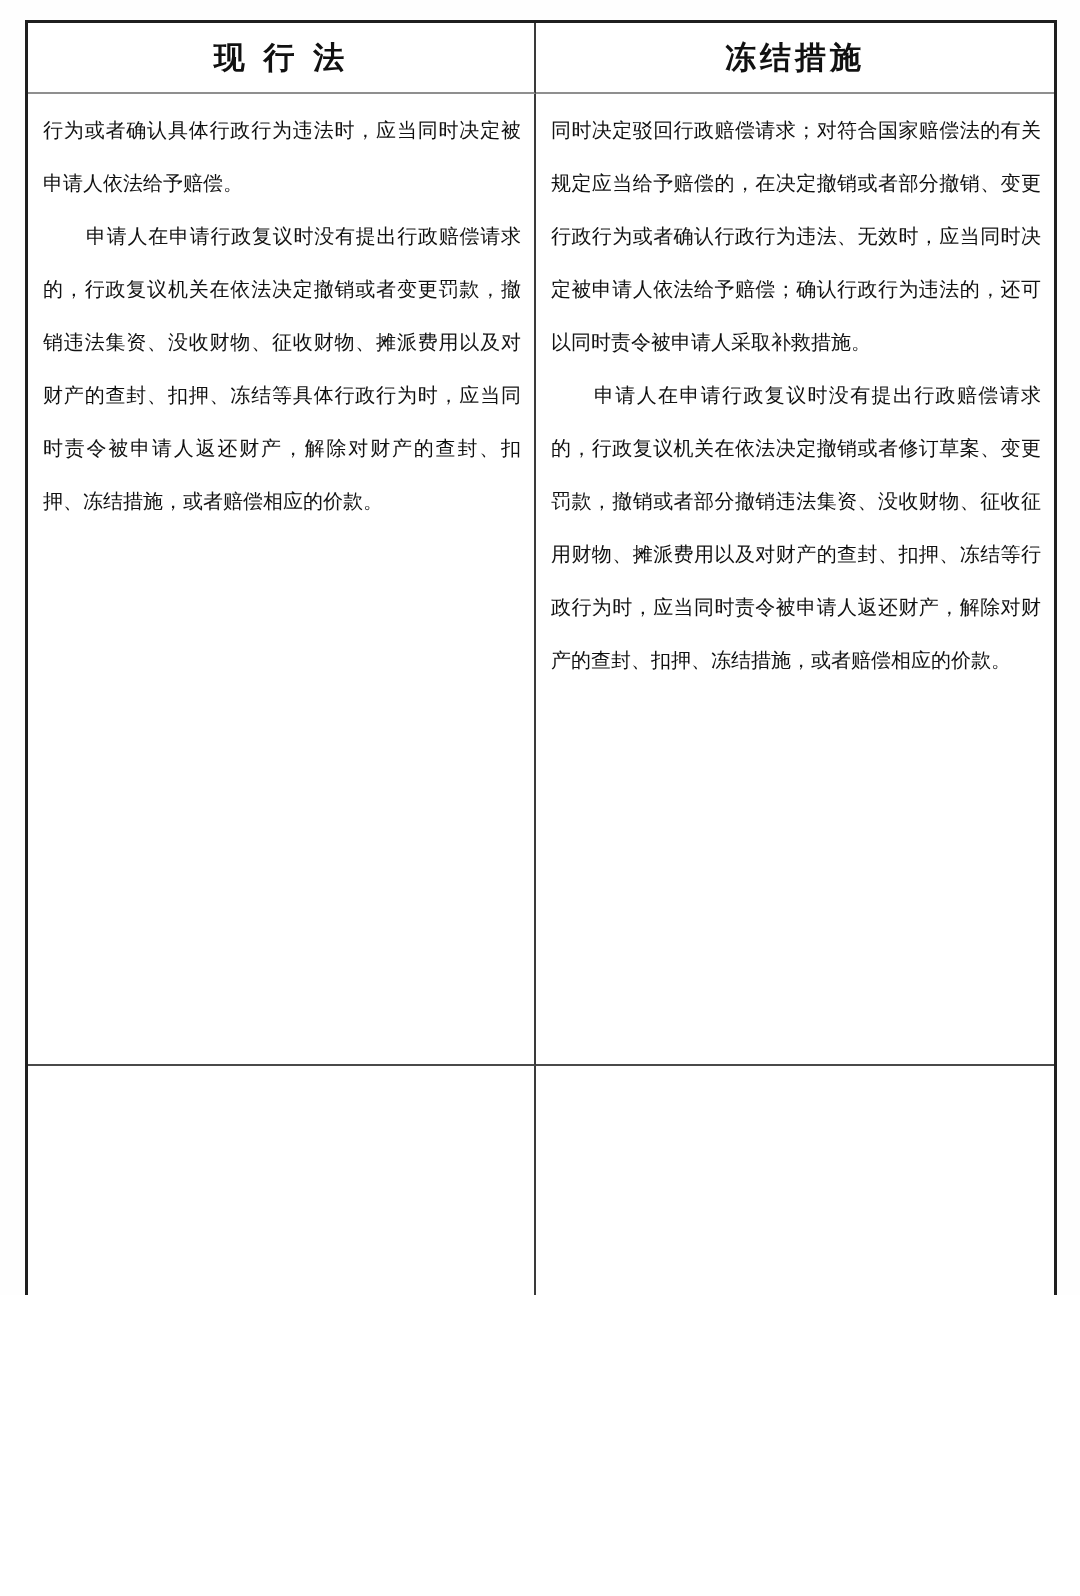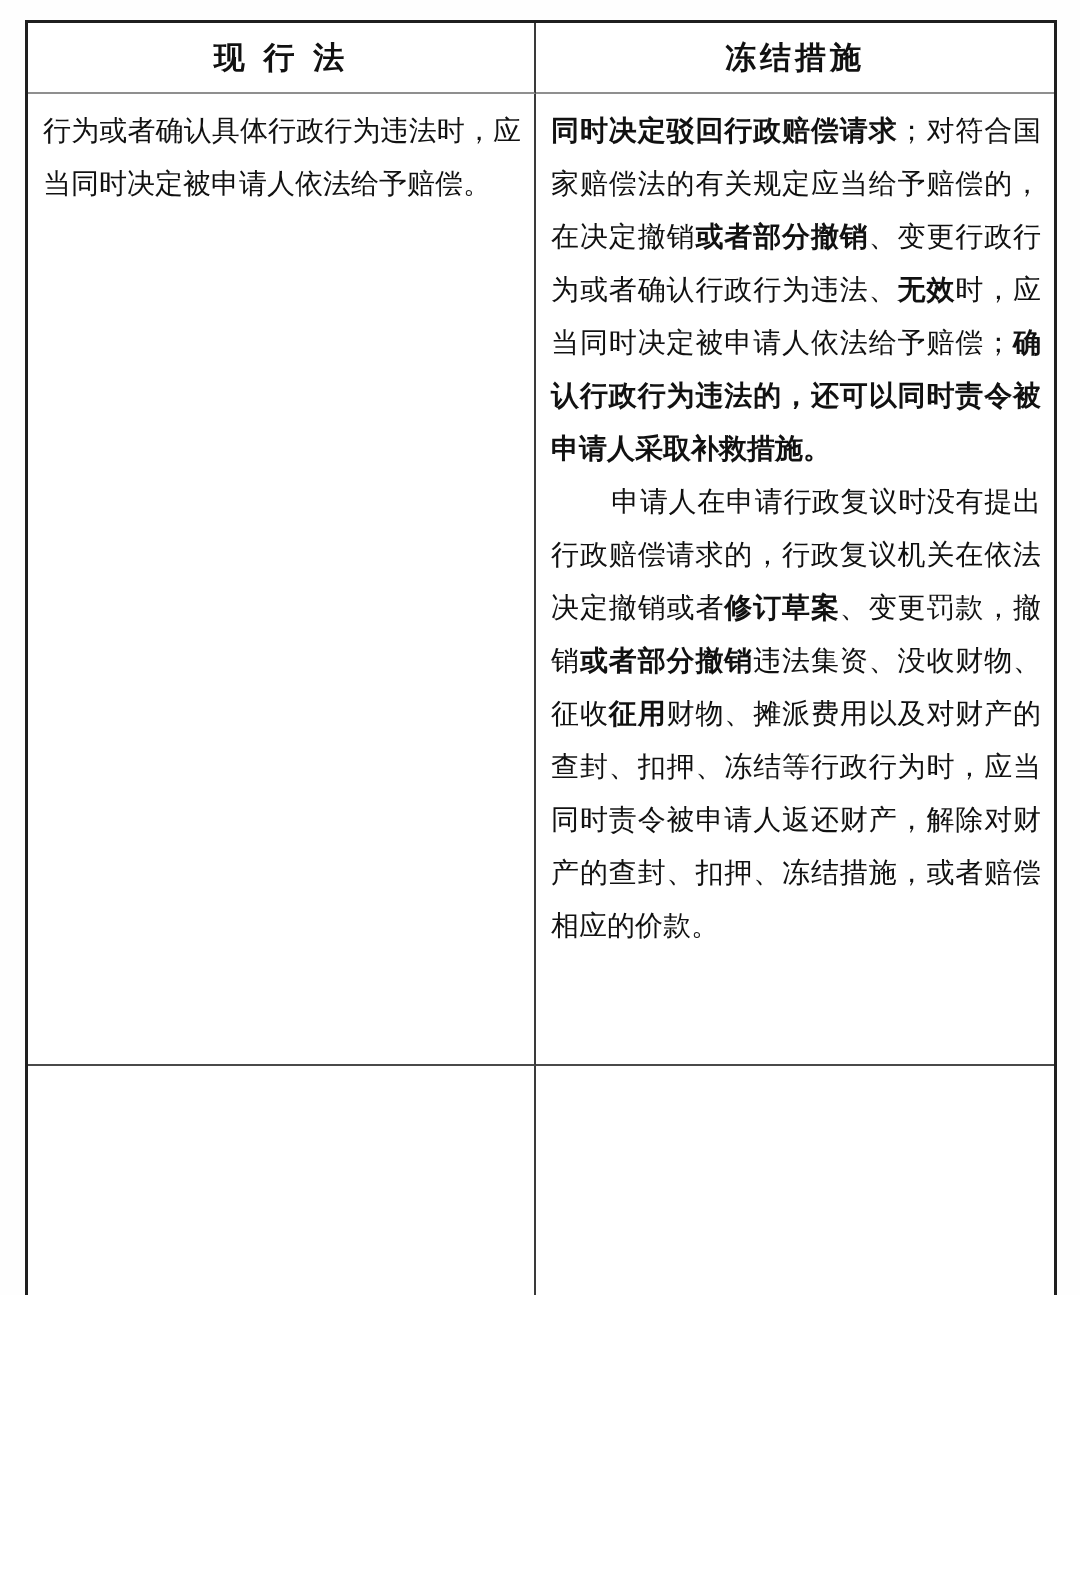--- a/index.html
+++ b/index.html
@@ -39,30 +39,30 @@
     align-items: center;
     justify-content: center;
     font-weight: 700;
     font-size: 31px;
     letter-spacing: 4px;
     font-family: "DejaVu Sans", "Liberation Sans", sans-serif;
   }
   .r1 { border-bottom: 2px solid #4a4a4a; }
   .body-cell {
     padding: 10px 13px 16px 15px;
-    font-size: 28px;
+    font-size: 20px;
     line-height: 53px;
     text-align: justify;
     text-justify: inter-character;
   }
   .r2.body-cell { padding-top: 3px; line-height: 52px; }
   .body-cell p { margin: 0; }
   .body-cell p.indent { text-indent: 2.15em; }
   .body-cell b {
-    font-weight: 700;
+    font-weight: 400;
     font-family: "DejaVu Sans", "Liberation Sans", sans-serif;
   }
   .footer {
     position: absolute;
     left: 40px;
     top: 1524px;
     display: inline-flex;
     align-items: center;
     gap: 26px;
     font-size: 30px;
@@ -76,20 +76,21 @@
 <div class="page">
 
   <div class="cmp-table">
 
     <div class="cell hcell col-left">现 行 法</div>
 
     <div class="cell hcell">冻结措施</div>
 
     <div class="cell body-cell col-left r1">
         <p class=""><span>行为或者确认具体行政行为违法时，应当同时决定被申请人依法给予赔偿。</span></p>
+        <p class="indent"><span>申请人在申请行政复议时没有提出行政赔偿请求的，行政复议机关在依法决定撤销或者变更罚款，撤销违法集资、没收财物、征收财物、摊派费用以及对财产的查封、扣押、冻结等具体行政行为时，应当同时责令被申请人返还财产，解除对财产的查封、扣押、冻结措施，或者赔偿相应的价款。</span></p>
       </div>
 
     <div class="cell body-cell r1">
         <p class=""><b>同时决定驳回行政赔偿请求</b><span>；对符合国家赔偿法的有关规定应当给予赔偿的，在决定撤销</span><b>或者部分撤销</b><span>、变更行政行为或者确认行政行为违法、</span><b>无效</b><span>时，应当同时决定被申请人依法给予赔偿；</span><b>确认行政行为违法的，还可以同时责令被申请人采取补救措施。</b></p>
         <p class="indent"><span>申请人在申请行政复议时没有提出行政赔偿请求的，行政复议机关在依法决定撤销或者</span><b>修订草案</b><span>、变更罚款，撤销</span><b>或者部分撤销</b><span>违法集资、没收财物、征收</span><b>征用</b><span>财物、摊派费用以及对财产的查封、扣押、冻结等行政行为时，应当同时责令被申请人返还财产，解除对财产的查封、扣押、冻结措施，或者赔偿相应的价款。</span></p>
       </div>
 
     <div class="cell body-cell col-left r2"></div>
 
 

